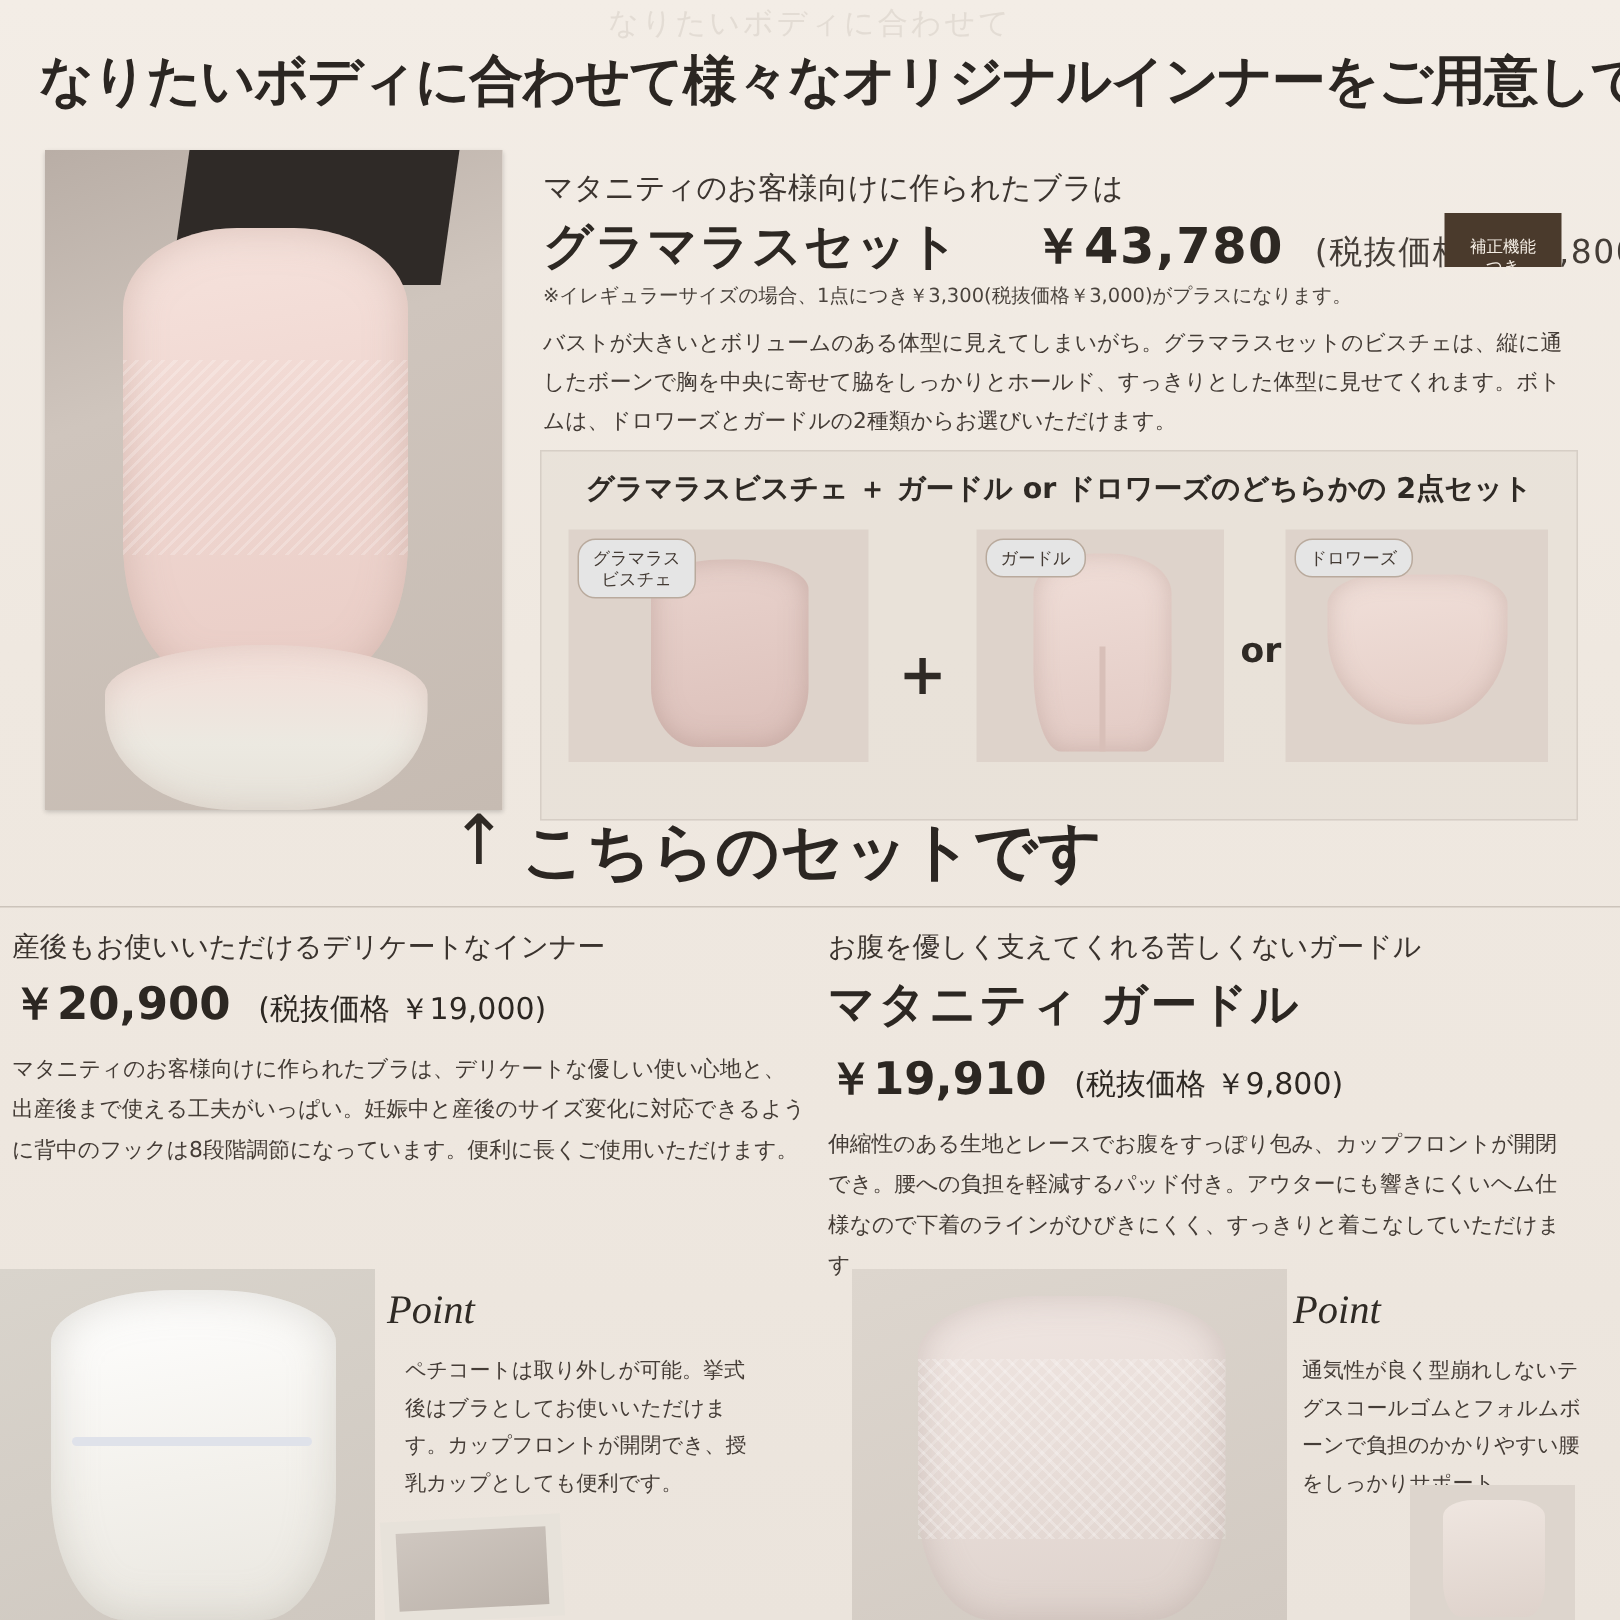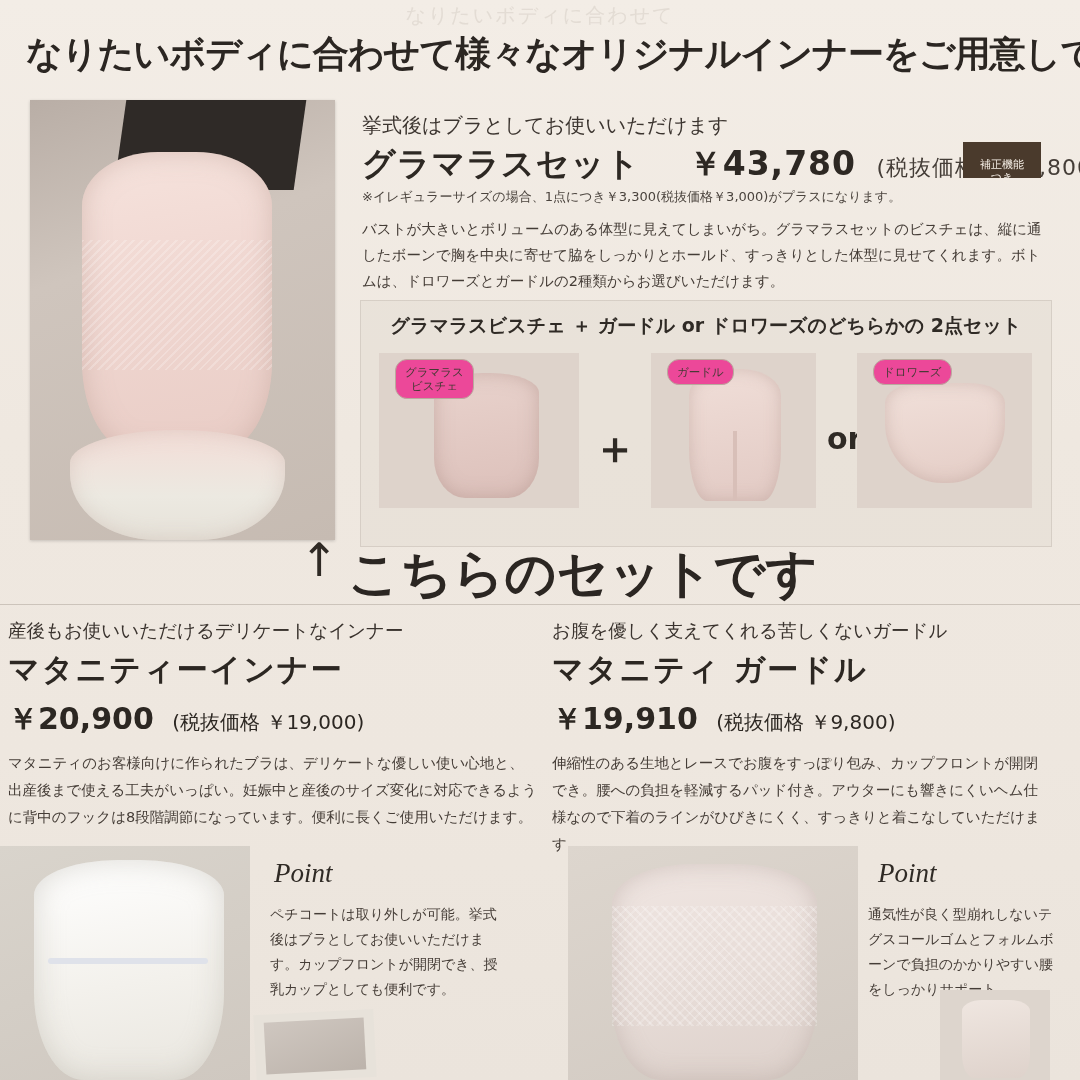--- a/index.html
+++ b/index.html
@@ -97,22 +97,22 @@
   .combo-title{
     position:absolute;top:12px;left:0;width:100%;text-align:center;
     font-size:19px;font-weight:700;color:#2f2a25;
     font-family:"DejaVu Sans","Liberation Sans",sans-serif;
   }
   .combo-item{position:absolute;top:52px;height:155px;background:#ded3cb;overflow:hidden;}
   .ci1{left:18px;width:200px;}
   .ci2{left:290px;width:165px;}
   .ci3{left:496px;width:175px;}
   .tag{
-    position:absolute;left:16px;top:6px;
-    background:#ec4899;border:1px solid #b9aa9d;border-radius:12px;
+    position:absolute;left:6px;top:6px;
+    background:#e5e5e5;border:1px solid #b9aa9d;border-radius:12px;
     font-size:11.5px;line-height:14px;color:#433a33;padding:5px 9px;
     font-family:"DejaVu Sans","Liberation Sans",sans-serif;text-align:center;
     z-index:3;
   }
   .garment-bustier{
     position:absolute;left:55px;top:20px;width:105px;height:125px;
     background:linear-gradient(170deg,#e9d3cd,#dcc0ba);
     border-radius:46% 46% 30% 30%/16% 16% 32% 32%;
     box-shadow:inset 0 0 18px rgba(170,140,132,.5);
   }
@@ -129,32 +129,32 @@
     position:absolute;left:28px;top:30px;width:120px;height:100px;
     background:linear-gradient(170deg,#f1e0da,#e4cdc6);
     border-radius:30% 30% 48% 48%/20% 20% 60% 60%;
     box-shadow:inset 0 0 16px rgba(175,148,140,.45);
   }
   .plus{
     position:absolute;left:232px;top:118px;font-size:44px;font-weight:700;color:#2f2a25;
     font-family:"DejaVu Sans","Liberation Sans",sans-serif;
   }
   .orop{
-    position:absolute;left:466px;top:120px;font-size:30px;font-weight:700;color:#2f2a25;
+    position:absolute;left:466px;top:120px;font-size:23px;font-weight:700;color:#2f2a25;
     font-family:"DejaVu Sans","Liberation Sans",sans-serif;
   }
 
   
   .arrow{
     position:absolute;left:300px;top:540px;font-size:46px;color:#2f2a25;line-height:40px;
     font-family:"DejaVu Sans","Liberation Sans",sans-serif;
   }
   .overlay-text{
     position:absolute;left:348px;top:540px;
-    font-size:51px;font-weight:700;color:#2b2622;letter-spacing:0px;
+    font-size:42px;font-weight:700;color:#2b2622;letter-spacing:0px;
     font-family:"DejaVu Sans","Liberation Sans",sans-serif;
     white-space:nowrap;
     text-align:center;
   }
 
   .divider{
     position:absolute;left:0;top:604px;width:1080px;height:1px;background:rgba(140,128,118,.35);
   }
 
   
@@ -175,21 +175,21 @@
   }
   .price2 .tax{font-size:20px;font-weight:400;margin-left:8px;}
   .desc2{
     font-size:14.5px;line-height:27px;color:#443c36;
     font-family:"DejaVu Sans","Liberation Sans",sans-serif;
   }
 
   
   .point-label{
     position:absolute;font-family:"Liberation Serif",serif;font-style:italic;
-    font-size:27px;color:#2f2a25;margin-left:16px;
+    font-size:27px;color:#2f2a25;
   }
   .pl1{left:258px;top:858px;}
   .pl2{left:862px;top:858px;}
   .point-text{
     position:absolute;font-size:14px;line-height:25px;color:#453d37;
     font-family:"DejaVu Sans","Liberation Sans",sans-serif;
   }
   .pt1{left:270px;top:902px;width:240px;}
   .pt2{left:868px;top:902px;width:195px;}
 
@@ -233,21 +233,21 @@
 
   <div class="headline">なりたいボディに合わせて様々なオリジナルインナーをご用意しています。</div>
 
   <div class="photo-main">
     <div class="dark"></div>
     <div class="corset"></div>
     <div class="lace"></div>
     <div class="frill"></div>
   </div>
 
-  <div class="sub-lead">挙式後はブラとしてお使いいただけます</div>
+  <div class="sub-lead">マタニティのお客様向けに作られたブラは</div>
 
   <div class="prod-title">
     <span>グラマラスセット</span>
     <span class="price">￥43,780</span>
     <span class="tax">(税抜価格 ￥39,800)</span>
   </div>
 
   <div class="badge">
     <div>補正機能</div>
     <div>つき</div>
@@ -287,21 +287,20 @@
     </div>
   </div>
 
   <div class="arrow">↑</div>
   <div class="overlay-text">こちらのセットです</div>
 
   <div class="divider"></div>
 
   <div class="col colL">
     <div class="lead2">産後もお使いいただけるデリケートなインナー</div>
-    <div class="title2">マタニティーインナー</div>
     <div class="price2">
       <span>￥20,900</span>
       <span class="tax">(税抜価格 ￥19,000)</span>
     </div>
     <div class="desc2">マタニティのお客様向けに作られたブラは、デリケートな優しい使い心地と、出産後まで使える工夫がいっぱい。妊娠中と産後のサイズ変化に対応できるように背中のフックは8段階調節になっています。便利に長くご使用いただけます。</div>
   </div>
 
   <div class="col colR">
     <div class="lead2">お腹を優しく支えてくれる苦しくないガードル</div>
     <div class="title2">マタニティ ガードル</div>

